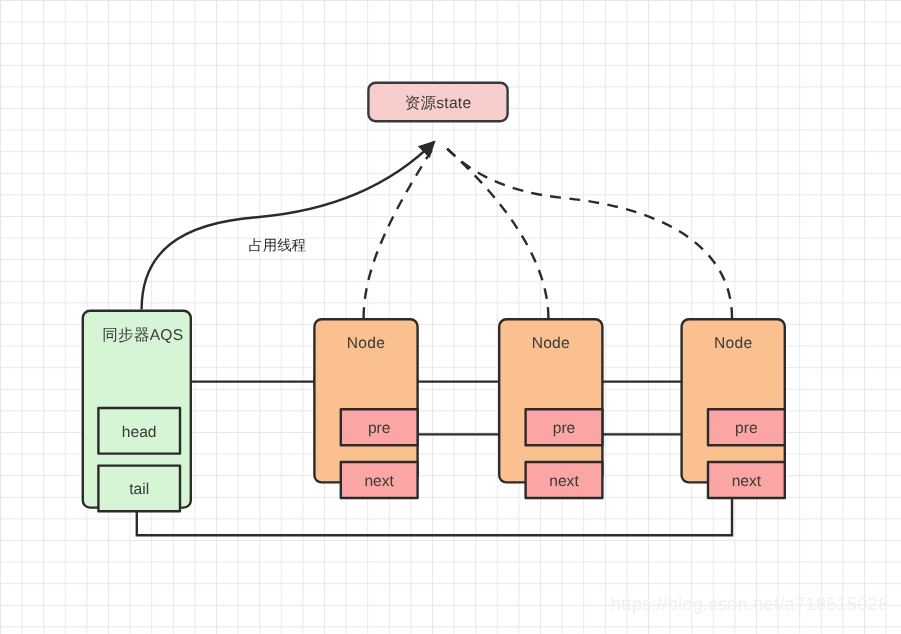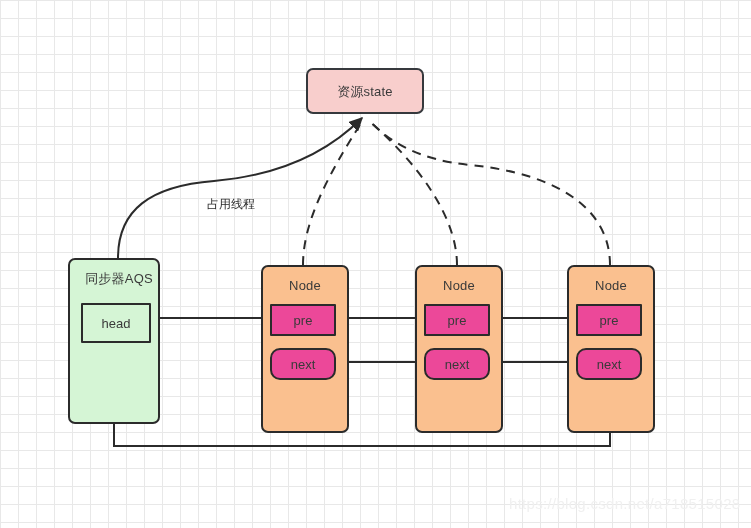--- a/index.html
+++ b/index.html
@@ -44,44 +44,45 @@
   .inner{
     box-sizing:border-box;
     border:2px solid #2b2b2b;
     border-radius:1px;
     display:flex;
     align-items:center;
     justify-content:center;
     font-size:13px;
     color:#3a3a3a;
     position:absolute;
+    margin-top:36px;
   }
   
   #state-box{
-    left:306px;top:68px;width:118px;height:46px;
+    left:306px;top:68px;width:118px;height:34px;
     background:#f8cecc;border-color:#36393d;
     justify-content:flex-end;
   }
   #state-box .box-title{margin-top:0;display:flex;align-items:center;height:100%;font-size:13px;}
   
   #aqs-box{
     left:68px;top:258px;width:92px;height:166px;
     background:#d5f5d5;border-color:#2b2b2b;padding-left:10px;
   }
   #aqs-box .inner{background:#d5f5d5;width:70px;height:40px;left:11px;}
   #aqs-head{top:43px;}
   #aqs-tail{top:91px;}
   
   .node{
-    top:265px;width:88px;height:168px;
+    top:265px;width:88px;height:138px;
     background:#fac08f;border-color:#2b2b2b;align-items:center;
   }
-  .node .inner{background:#ec4899;width:66px;height:32px;left:7px;}
+  .node .inner{background:#fca5a5;width:66px;height:32px;left:20px;}
   .node .slot-pre{top:37px;}
-  .node .slot-next{top:81px;border-radius:10px;}
+  .node .slot-next{top:81px;}
   #node-1{left:261px;}
   #node-2{left:415px;}
   #node-3{left:567px;}
   
   .edge-label{
     position:absolute;
     font-size:12px;
     color:#2b2b2b;
     background:rgba(255,255,255,0.0);
     white-space:nowrap;
@@ -132,20 +133,23 @@
 
   <div class="box" id="state-box">
     <span class="box-title">资源state</span>
   </div>
 
   <div class="box" id="aqs-box">
     <span class="box-title">同步器AQS</span>
     <div class="inner" id="aqs-head">
       <span>head</span>
     </div>
+    <div class="inner" id="aqs-tail">
+      <span>tail</span>
+    </div>
   </div>
 
   <div class="box node" id="node-1">
     <span class="box-title">Node</span>
     <div class="inner slot-pre">
       <span>pre</span>
     </div>
     <div class="inner slot-next">
       <span>next</span>
     </div>

